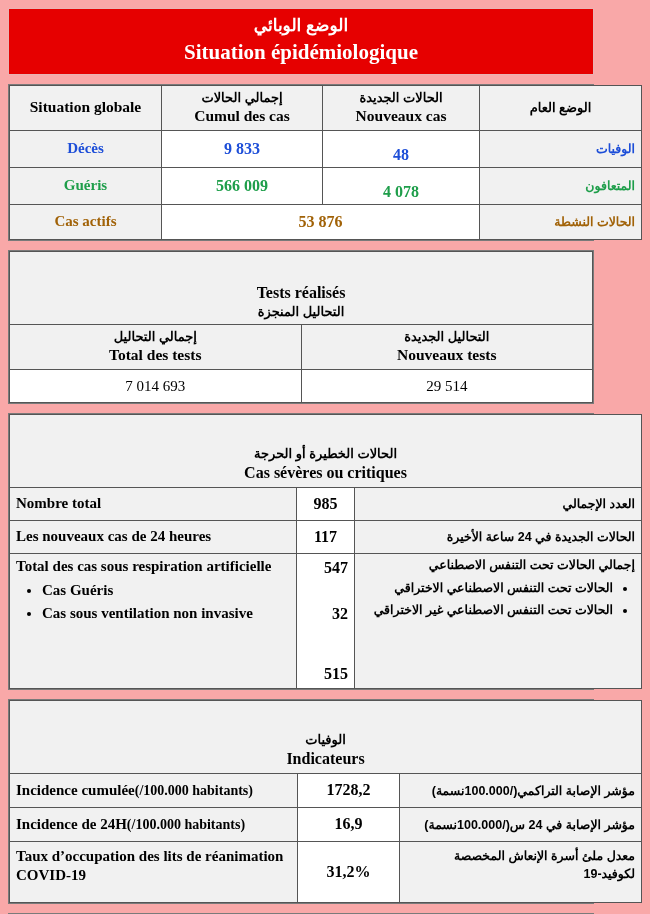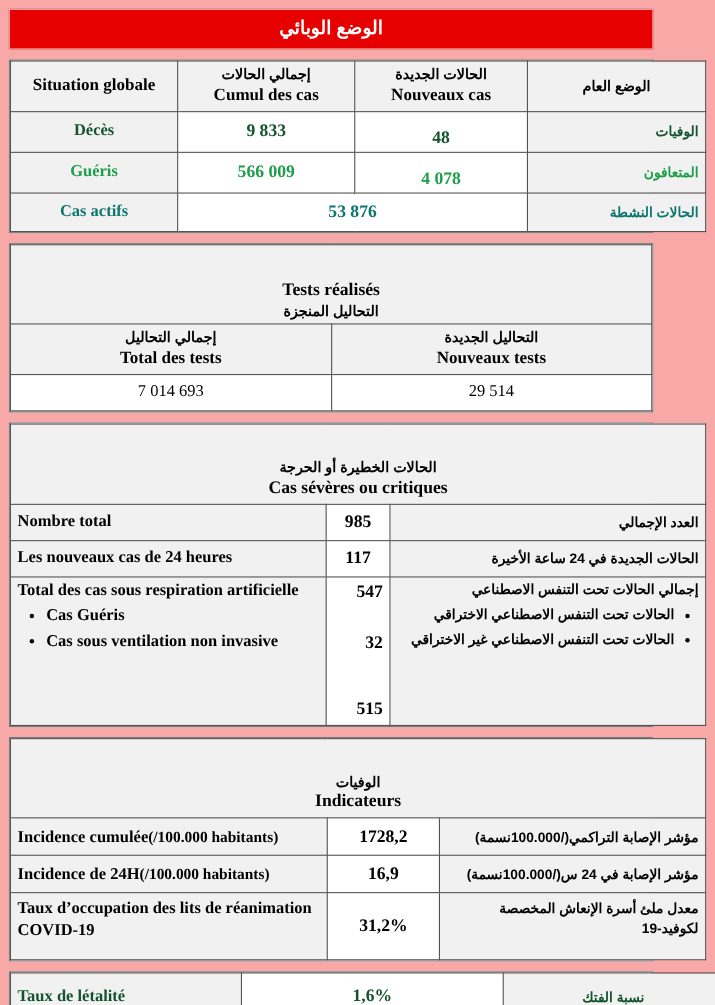--- a/index.html
+++ b/index.html
@@ -96,23 +96,23 @@
     text-align: center;
   }
   .num-light {
     font-family: "Liberation Serif", serif;
     font-weight: normal;
     font-size: 15px;
     text-align: center;
   }
 
   .c-black { color: #000000; }
-  .c-red   { color: #14532d; }
+  .c-red   { color: #1d4ed8; }
   .c-green { color: #1e9e4a; }
-  .c-blue  { color: #0f766e; }
+  .c-blue  { color: #a16207; }
 
   
   .caption {
     text-align: center;
     line-height: 1.3;
     padding: 4px 0 5px 0;
   }
   .caption .l1 { font-family: "Liberation Serif", serif; font-weight: bold; font-size: 16px; margin-top: 28px; }
   .caption .l2 { font-family: "Liberation Serif", serif; font-weight: bold; font-size: 16px; }
   .caption .l1.ara, .caption .l2.ara {
@@ -159,20 +159,21 @@
 
   .stack-nums > div { padding: 2px 0; text-align: right; }
 </style>
 </head>
 <body>
 
 <div class="page">
 
   <div class="banner">
     <div class="banner-ar">الوضع الوبائي</div>
+    <div class="banner-fr">Situation épidémiologique</div>
   </div>
 
   <div class="block">
     <table class="tbl">
       <colgroup>
         <col style="width:152px">
           <col style="width:161px">
           <col style="width:157px">
           <col style="width:162px">
       </colgroup>

